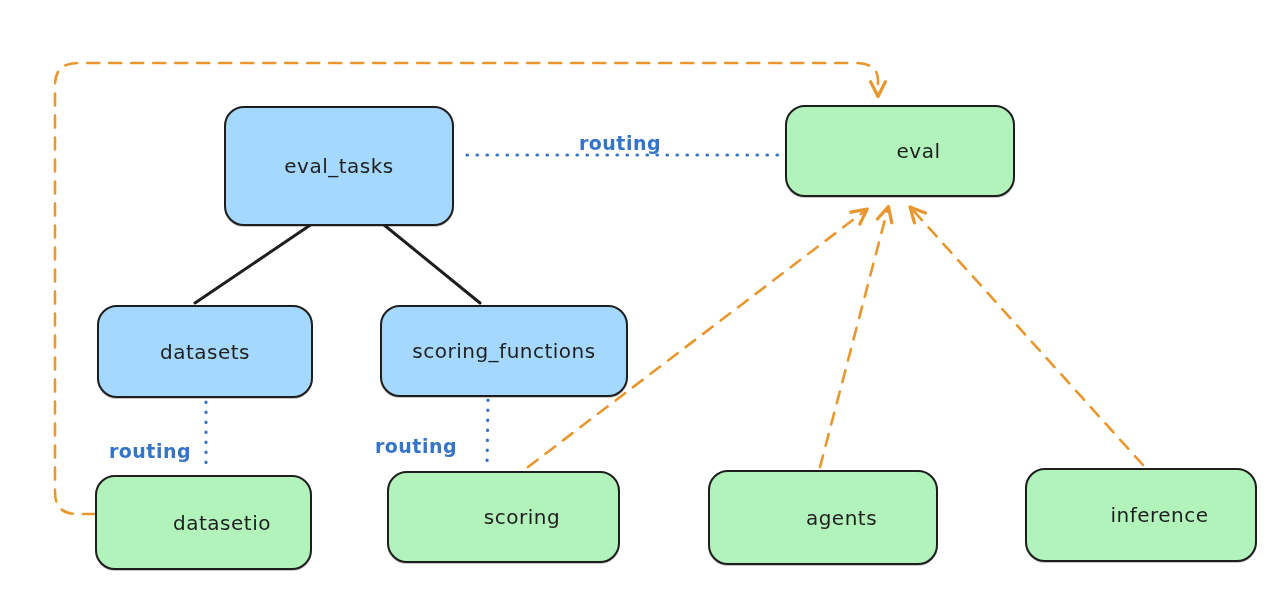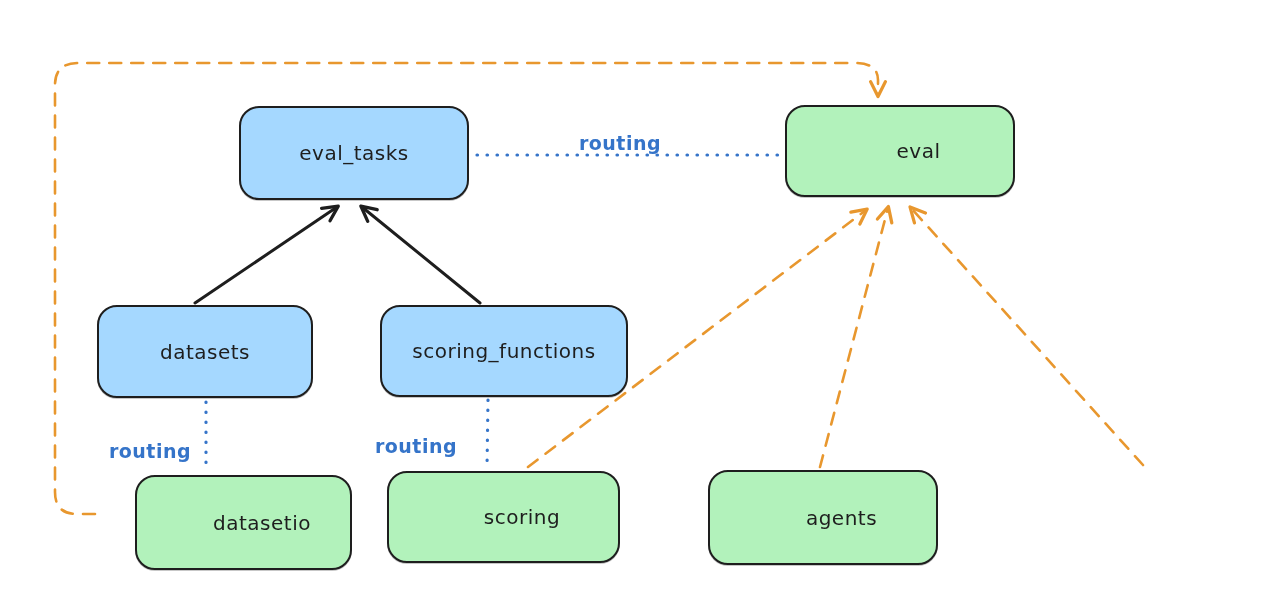--- a/index.html
+++ b/index.html
@@ -59,42 +59,45 @@
     <path d="M95,514 L77,514 Q55,514 55,492 L55,85 Q55,63 78,63 L855,63 Q878,63 878,80 L878,95" fill="none" stroke="#e8972e" stroke-width="2.6" stroke-linecap="round" stroke-dasharray="12 10" marker-end="url(#arrow-orange)"></path>
     <path d="M528,467 L866,210" fill="none" stroke="#e8972e" stroke-width="2.6" stroke-linecap="round" stroke-dasharray="12 10" marker-end="url(#arrow-orange)"></path>
     <path d="M820,467 L888,208" fill="none" stroke="#e8972e" stroke-width="2.6" stroke-linecap="round" stroke-dasharray="12 10" marker-end="url(#arrow-orange)"></path>
     <path d="M1143,465 L911,208" fill="none" stroke="#e8972e" stroke-width="2.6" stroke-linecap="round" stroke-dasharray="12 10" marker-end="url(#arrow-orange)"></path>
   </svg>
 
   <span class="edge-label" style="left:570px;top:116px;width:100px;">routing</span>
   <span class="edge-label" style="left:105px;top:424px;width:90px;">routing</span>
   <span class="edge-label" style="left:372px;top:419px;width:88px;">routing</span>
 
-  <div class="node blue" style="left:239px;top:106px;width:230px;height:94px;align-items:center;">
+  <div class="node blue" style="left:224px;top:106px;width:230px;height:120px;align-items:center;">
     <span>eval_tasks</span>
   </div>
 
   <div class="node green" style="left:785px;top:105px;width:230px;height:92px;">
     <span>eval</span>
   </div>
 
   <div class="node blue" style="left:97px;top:305px;width:216px;height:93px;">
     <span>datasets</span>
   </div>
 
   <div class="node blue" style="left:380px;top:305px;width:248px;height:92px;">
     <span>scoring_functions</span>
   </div>
 
-  <div class="node green" style="left:95px;top:475px;width:217px;height:95px;margin-left:40px;">
+  <div class="node green" style="left:95px;top:475px;width:217px;height:95px;">
     <span>datasetio</span>
   </div>
 
   <div class="node green" style="left:387px;top:471px;width:233px;height:92px;">
     <span>scoring</span>
   </div>
 
   <div class="node green" style="left:708px;top:470px;width:230px;height:95px;">
     <span>agents</span>
   </div>
 
+  <div class="node green" style="left:1025px;top:468px;width:232px;height:94px;">
+    <span>inference</span>
+  </div>
 
 </div>
 
 </body></html>

